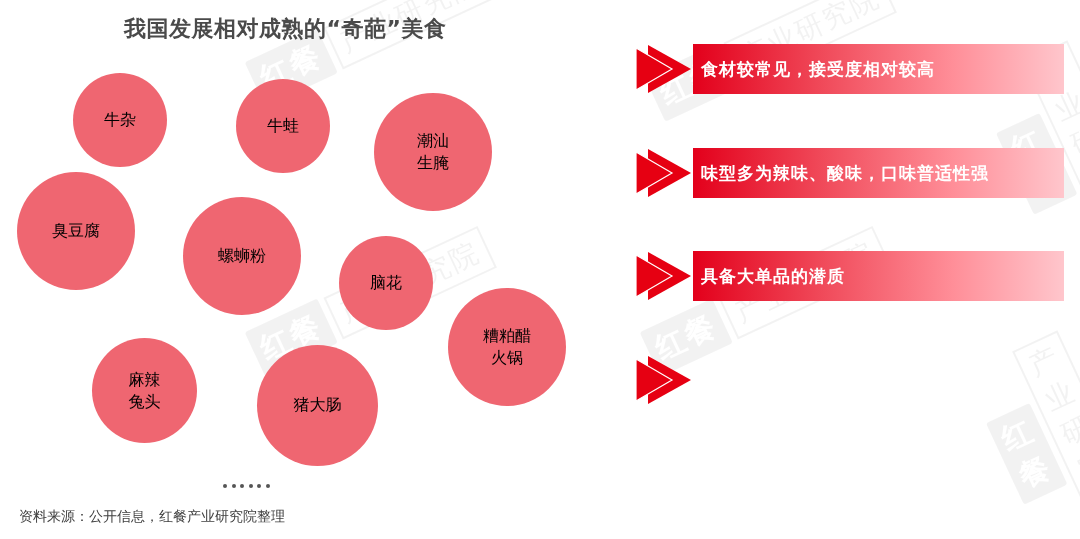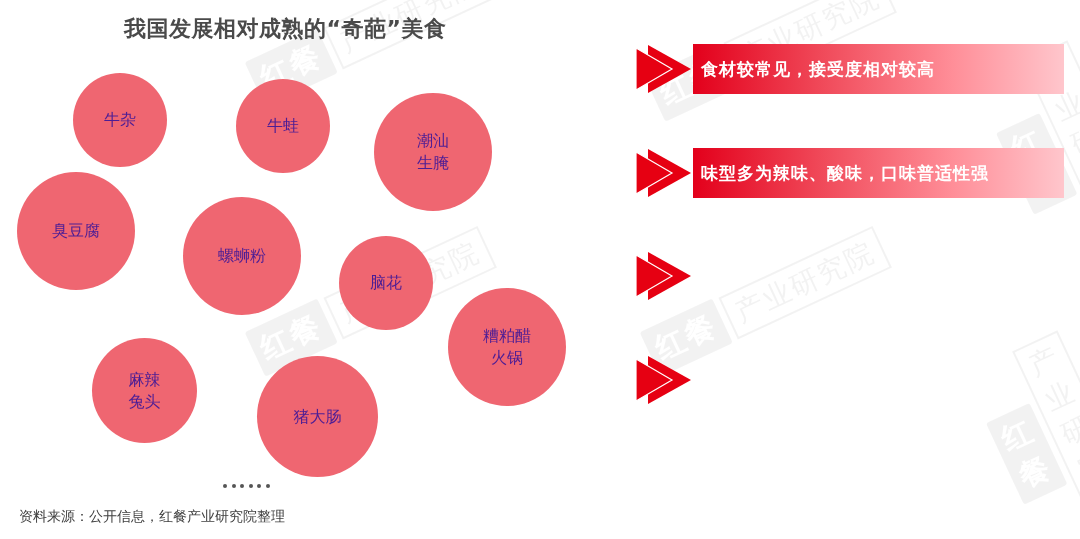--- a/index.html
+++ b/index.html
@@ -50,21 +50,21 @@
       color: #4a4a4a;
       letter-spacing: 0.5px;
       white-space: nowrap;
       z-index: 2;
       margin-left: 32px;
     }
     .bubble {
       position: absolute;
       border-radius: 50%;
       background: #EF6671;
-      color: #4c1d95;
+      color: #000000;
       display: flex;
       align-items: center;
       justify-content: center;
       text-align: center;
       font-size: 16px;
       line-height: 22px;
       z-index: 1;
     }
     .bubble span {
       white-space: pre-line;
@@ -180,21 +180,21 @@
   <span>脑花</span>
 </div>
 <div class="bubble" style="left:448px; top:288px; width:118px; height:118px;">
   <span>糟粕醋
 火锅</span>
 </div>
 <div class="bubble" style="left:92px; top:338px; width:105px; height:105px;">
   <span>麻辣
 兔头</span>
 </div>
-<div class="bubble" style="left:257px; top:356px; width:121px; height:121px;">
+<div class="bubble" style="left:257px; top:345px; width:121px; height:121px;font-family:Liberation Mono, monospace;">
   <span>猪大肠</span>
 </div>
 
 <div class="dots">
   <i></i>
   <i></i>
   <i></i>
   <i></i>
   <i></i>
   <i></i>
@@ -216,20 +216,21 @@
     <polygon points="2,4 38,25 2,46" fill="#E60012" stroke="#ffffff" stroke-width="1.2"></polygon>
   </svg>
   <div class="banner">味型多为辣味、酸味，口味普适性强</div>
 </div>
 
 <div class="feature" style="top:251px;">
   <svg class="arrow" viewBox="0 0 58 50">
     <polygon points="14,1 57,25 14,49" fill="#E60012"></polygon>
     <polygon points="2,4 38,25 2,46" fill="#E60012" stroke="#ffffff" stroke-width="1.2"></polygon>
   </svg>
+  <div class="banner">具备大单品的潜质</div>
 </div>
 
 <div class="feature" style="top:355px;">
   <svg class="arrow" viewBox="0 0 58 50">
     <polygon points="14,1 57,25 14,49" fill="#E60012"></polygon>
     <polygon points="2,4 38,25 2,46" fill="#E60012" stroke="#ffffff" stroke-width="1.2"></polygon>
   </svg>
 </div>
 
 </body></html>

